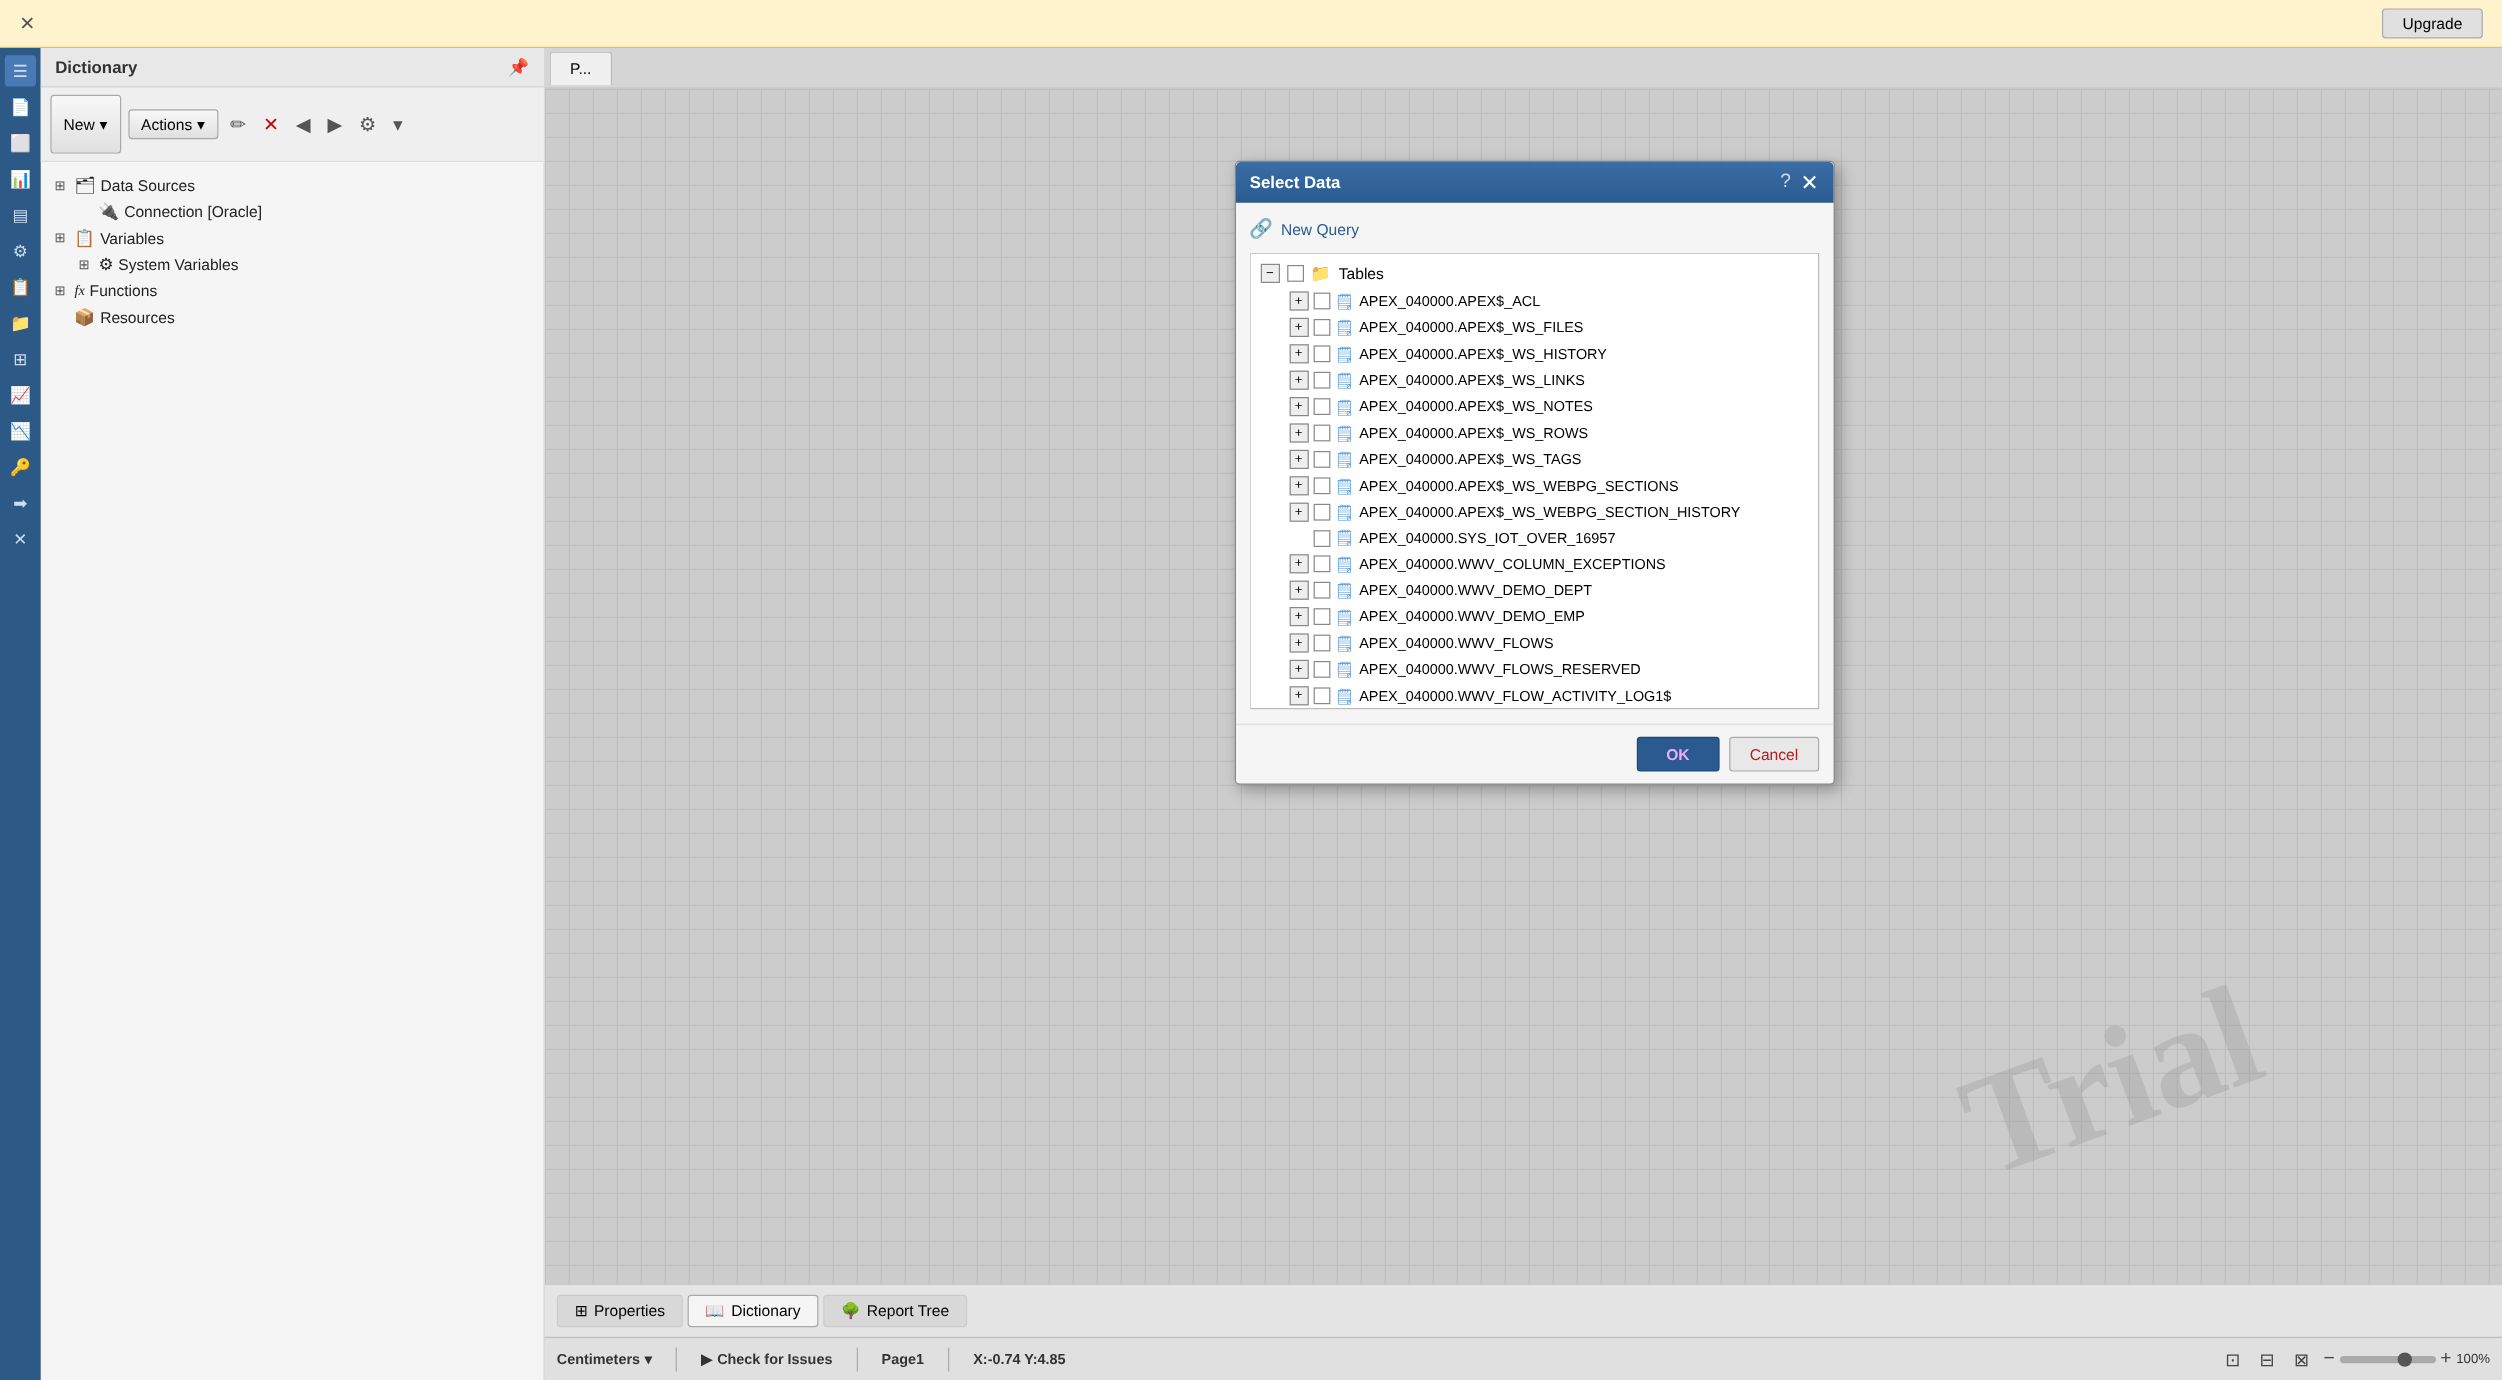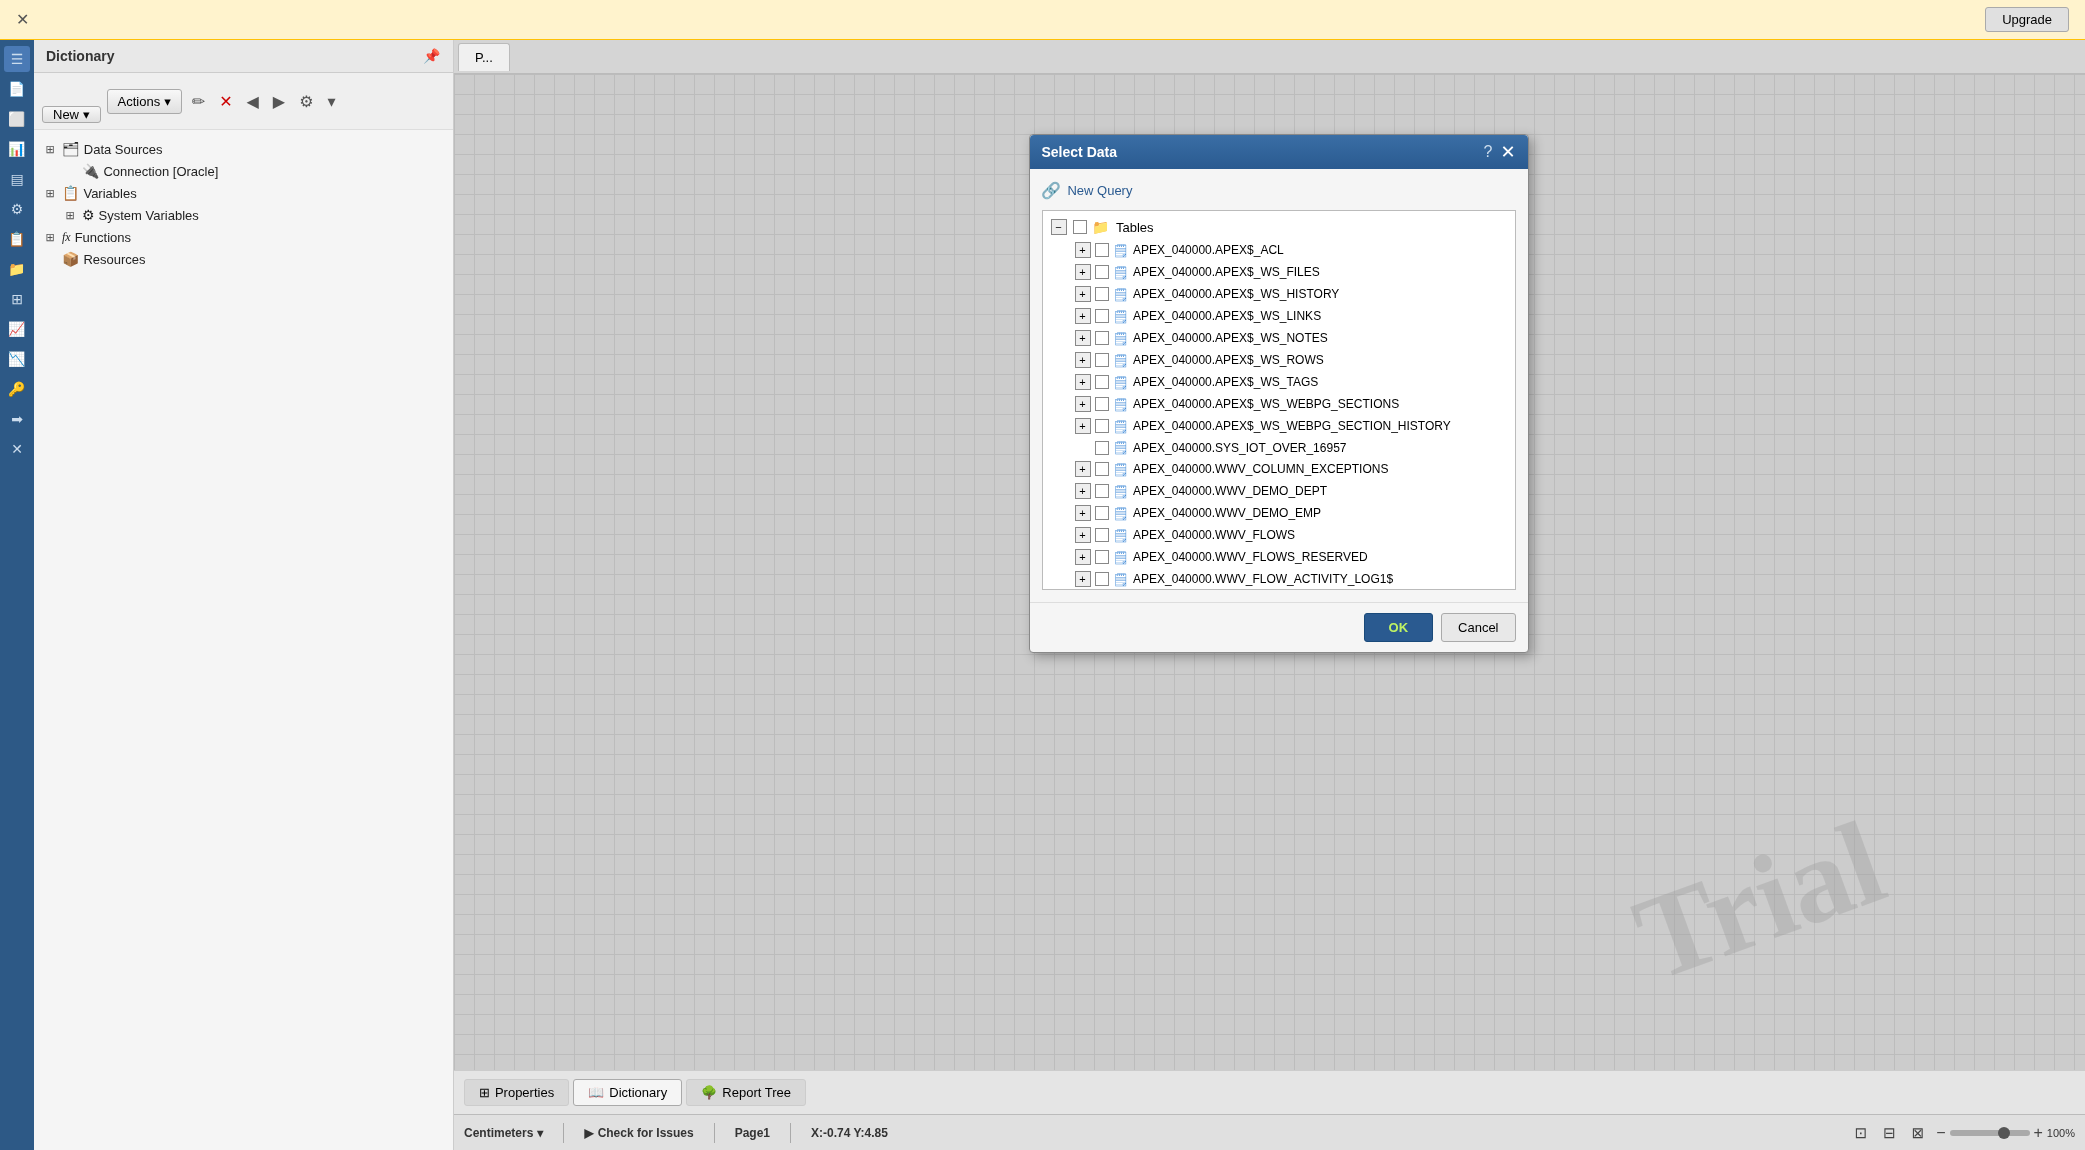--- a/index.html
+++ b/index.html
@@ -69,26 +69,25 @@
       padding: 6px 8px;
       display: flex;
       align-items: center;
       gap: 6px;
       border-bottom: 1px solid #ddd;
       background: #efefef;
     }
     .btn-new {
       background: linear-gradient(to bottom, #f8f8f8, #e0e0e0);
       border: 1px solid #aaa;
-      padding: 0 10px;
+      padding: 16px 10px;
       cursor: pointer;
       font-size: 13px;
       display: flex; gap: 4px;
       border-radius: 3px;
-      margin-top: 27px;
     }
     .btn-actions {
       background: linear-gradient(to bottom, #f8f8f8, #e0e0e0);
       border: 1px solid #aaa;
       padding: 4px 10px;
       cursor: pointer;
       font-size: 13px;
       display: flex; align-items: center; gap: 4px;
       border-radius: 3px;
     }
@@ -290,31 +289,31 @@
 
     .modal-footer {
       padding: 10px 12px;
       display: flex;
       justify-content: flex-end;
       gap: 8px;
       border-top: 1px solid #ddd;
     }
     .btn-ok {
       background: #2a5a90;
-      color: #bef264;
+      color: #f0abfc;
       border: 1px solid #1a4a7a;
       padding: 6px 24px;
       border-radius: 3px;
       cursor: pointer;
       font-size: 13px;
       font-weight: bold;
     }
     .btn-cancel {
       background: #e8e8e8;
-      color: #000000;
+      color: #b91c1c;
       border: 1px solid #aaa;
       padding: 6px 16px;
       border-radius: 3px;
       cursor: pointer;
       font-size: 13px;
     }
   </style>
 </head>
 <body>
 

